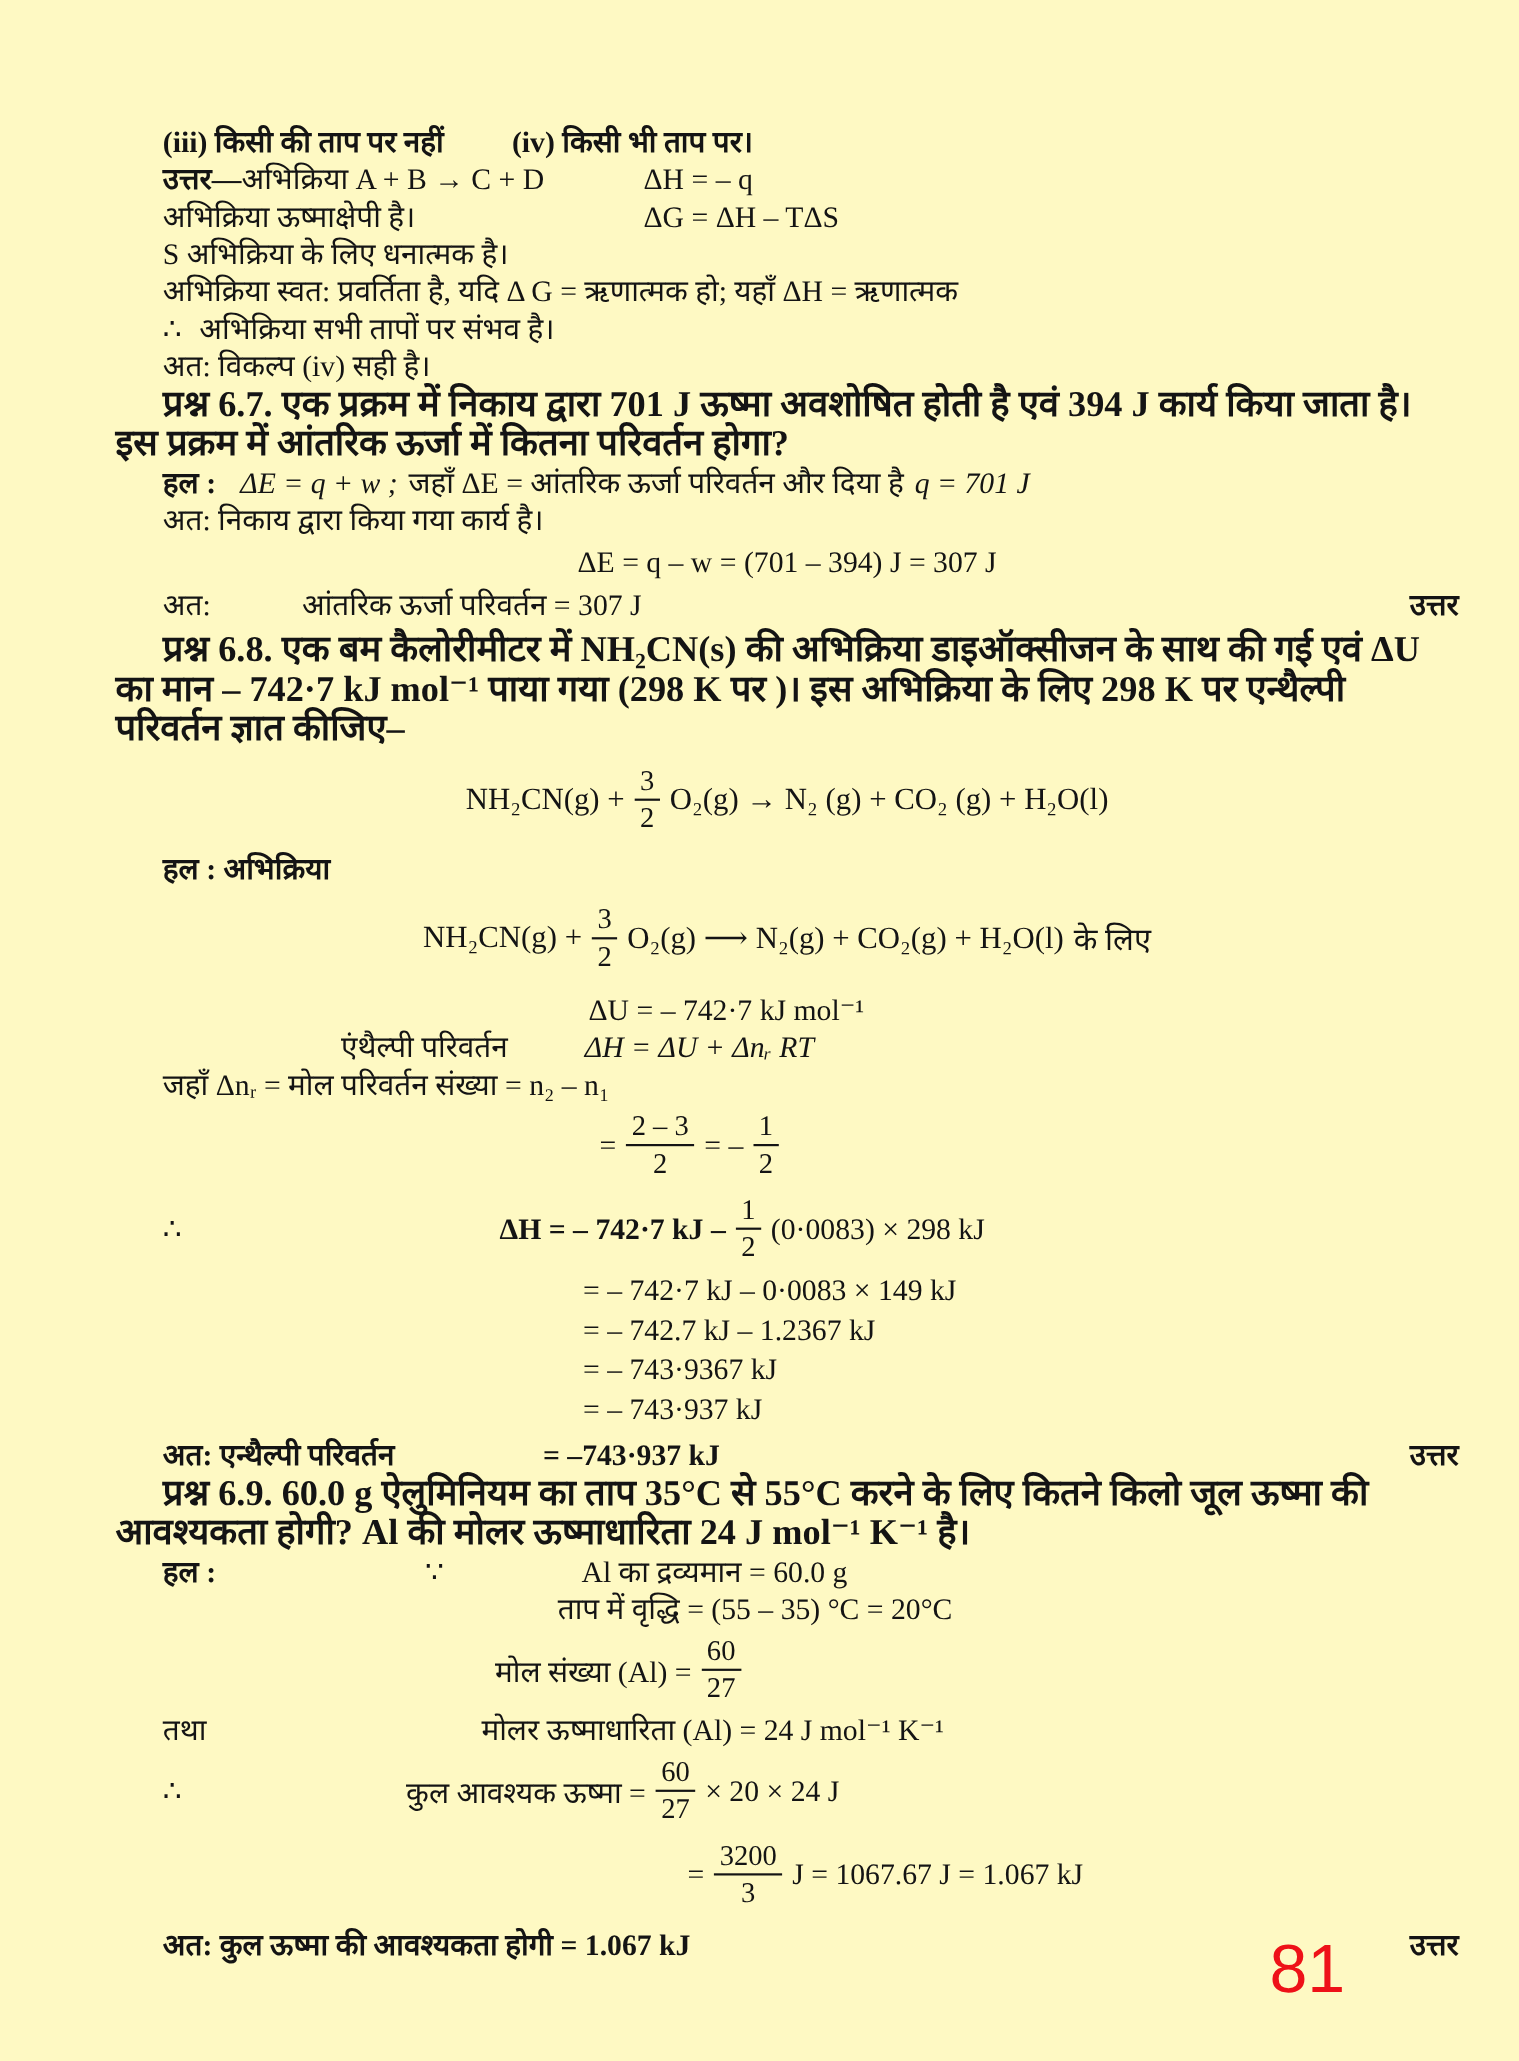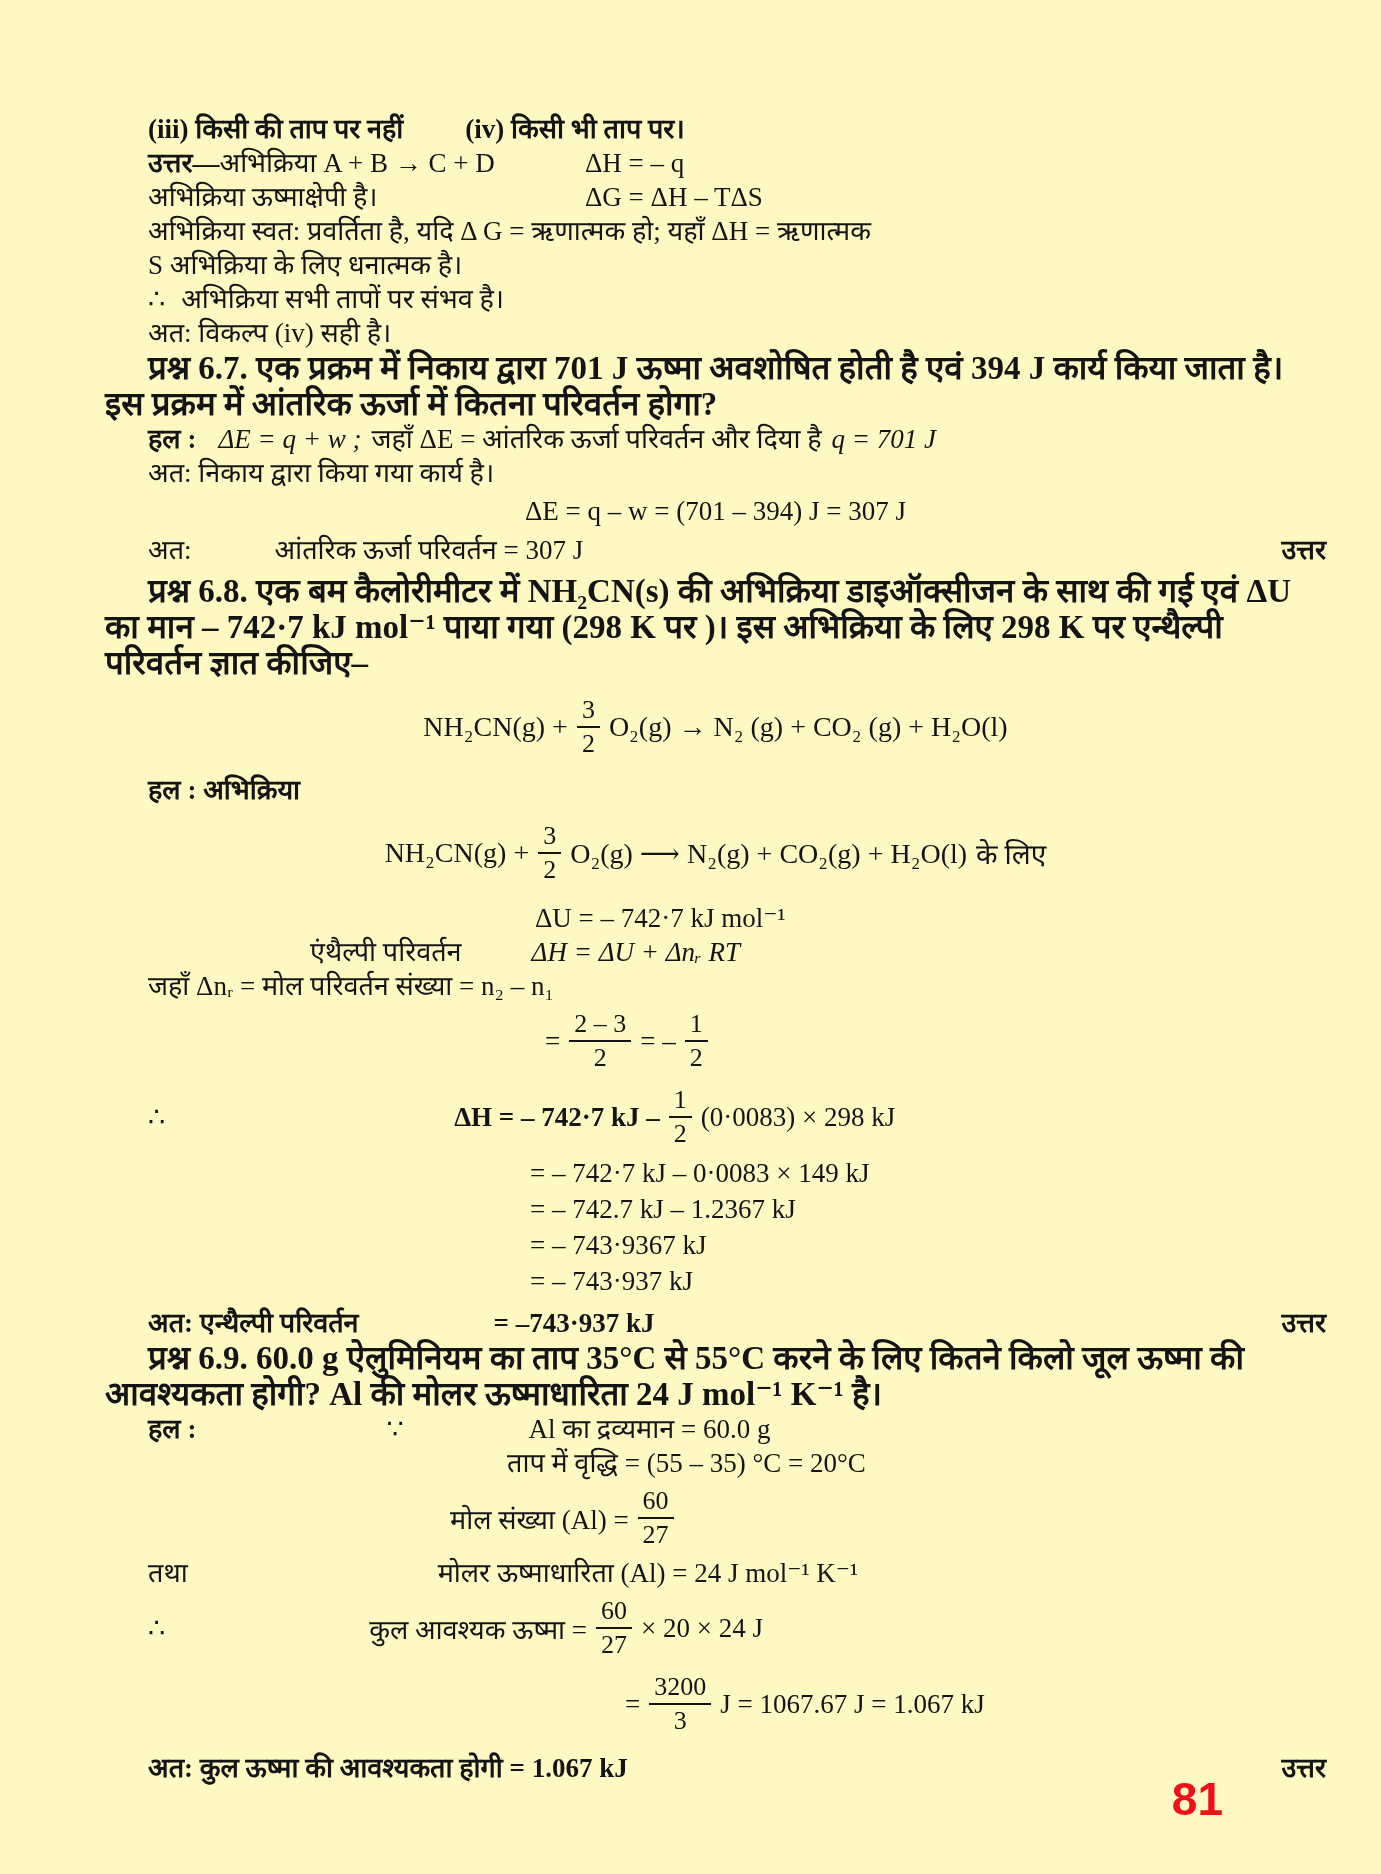--- a/index.html
+++ b/index.html
@@ -20,21 +20,21 @@
   .math{font-family:"Liberation Serif","DejaVu Serif",serif;}
   .it{font-style:italic;}
   .frac{display:inline-block;text-align:center;vertical-align:middle;font-size:26px;line-height:1.15;}
   .frac .fnum{display:block;padding:0 5px 1px 5px;border-bottom:2px solid #141414;}
   .frac .fden{display:block;padding:1px 5px 0 5px;}
   .disp{display:flex;align-items:center;justify-content:center;min-height:92px;font-size:28px;gap:9px;white-space:nowrap;}
   .fline{display:flex;align-items:center;min-height:76px;font-size:27px;gap:9px;white-space:nowrap;}
   .calc{font-size:27px;line-height:36px;margin-left:425px;white-space:nowrap;}
   .pgnum{
     position:absolute;right:158px;bottom:48px;
-    color:#ee1118;font-weight:bold;font-size:46px;
+    color:#ee1118;font-weight:normal;font-size:62px;
     font-family:"Liberation Sans","DejaVu Sans",sans-serif;
   }
   .gap2{margin-top:2px;} .gap6{margin-top:6px;}
 </style>
 </head>
 <body>
 
 <div class="page">
   <div class="content">
 
@@ -46,22 +46,22 @@
     <div class="row">
       <span class="line ml43" style="width:437px;"><span class="b">उत्तर—</span><span class="math">अभिक्रिया A + B → C + D</span></span>
       <span class="line math">ΔH = – q</span>
     </div>
 
     <div class="row">
       <span class="line ml43" style="width:437px;">अभिक्रिया ऊष्माक्षेपी है।</span>
       <span class="line math">ΔG = ΔH – TΔS</span>
     </div>
 
+    <div class="line ml43">S अभिक्रिया के लिए धनात्मक है।</div>
     <div class="line ml43">अभिक्रिया स्वत: प्रवर्तिता है, यदि Δ G = ऋणात्मक हो; यहाँ ΔH = ऋणात्मक</div>
-    <div class="line ml43">S अभिक्रिया के लिए धनात्मक है।</div>
 
     <div class="row">
       <span class="line ml43 math">∴</span>
       <span class="line" style="margin-left:16px;">अभिक्रिया सभी तापों पर संभव है।</span>
     </div>
 
     <div class="line ml43">अत: विकल्प (iv) सही है।</div>
 
     <div class="q">प्रश्न 6.7. एक प्रक्रम में निकाय द्वारा 701 J ऊष्मा अवशोषित होती है एवं 394 J कार्य किया जाता है। इस प्रक्रम में आंतरिक ऊर्जा में कितना परिवर्तन होगा?</div>
 

